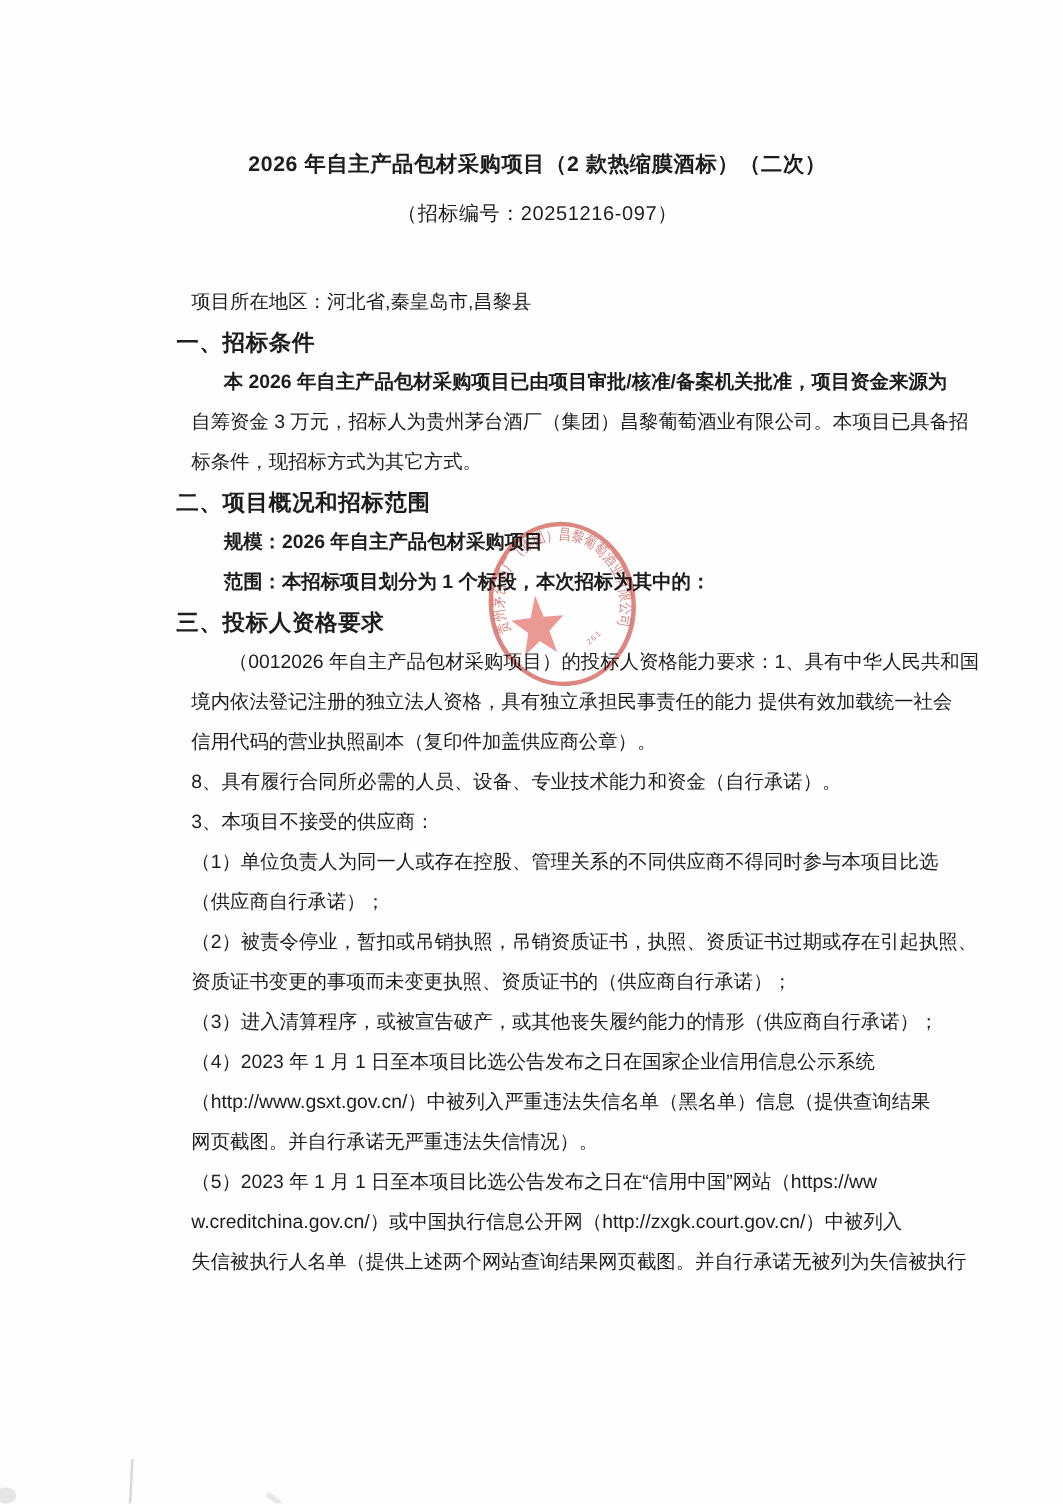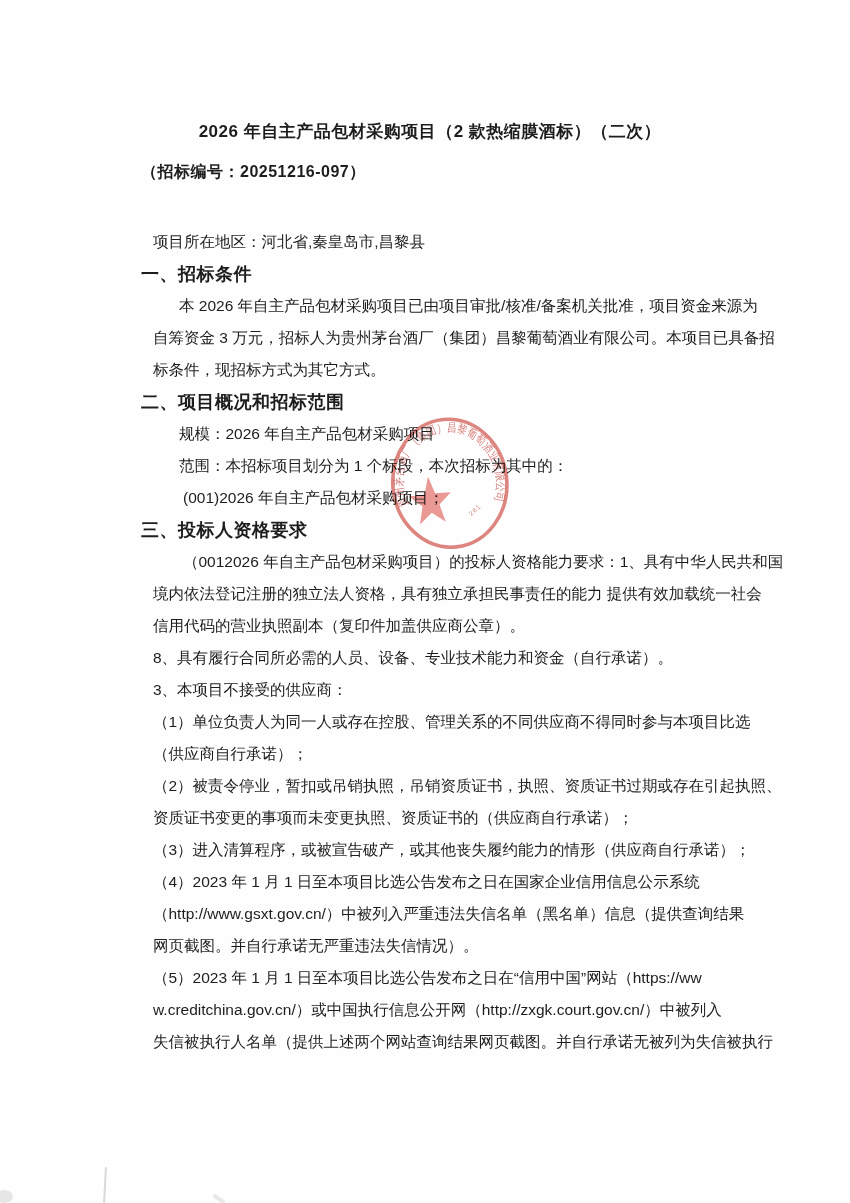--- a/index.html
+++ b/index.html
@@ -13,29 +13,29 @@
     color:#1d1d1d;
   }
   .doc{
     position:absolute;left:141px;top:118px;width:578px;
   }
   .title{
     font-size:17px;font-weight:bold;text-align:center;
     line-height:28px;letter-spacing:0.5px;white-space:pre;
   }
   .subtitle{
-    font-size:16px;font-weight:bold;text-align:left;
+    font-size:16px;font-weight:normal;text-align:center;
     line-height:28px;margin-top:12px;letter-spacing:0.5px;white-space:pre;
   }
   .body-blocks{margin-top:40px;}
   .line,.heading{line-height:32px;white-space:pre;}
   .line{font-size:15.5px;margin-left:12px;}
   .heading{font-size:18px;font-weight:bold;letter-spacing:0.5px;}
   .ind-0{padding-left:0;}
-  .ind-1{padding-left:26px;}
+  .ind-1{padding-left:26px;font-weight:bold;}
   .ind-2{padding-left:30px;}
   .seal{
     position:absolute;left:388px;top:414px;width:128px;height:142px;
     mix-blend-mode:multiply;
     transform:rotate(-6deg);
     opacity:0.88;
     pointer-events:none;
   }
   .artifact{position:absolute;pointer-events:none;}
   .artifact.a1{left:104px;top:1167px;width:2px;height:36px;background:#b9b9b9;opacity:.55;border-radius:2px;transform:rotate(3deg);}
@@ -52,21 +52,20 @@
     <div class="subtitle">（招标编号：20251216-097）</div>
     <div class="body-blocks">
         <div class="line ind-0">项目所在地区：河北省,秦皇岛市,昌黎县</div>
         <div class="heading ind-0">一、招标条件</div>
         <div class="line ind-1">本 2026 年自主产品包材采购项目已由项目审批/核准/备案机关批准，项目资金来源为</div>
         <div class="line ind-0">自筹资金 3 万元，招标人为贵州茅台酒厂（集团）昌黎葡萄酒业有限公司。本项目已具备招</div>
         <div class="line ind-0">标条件，现招标方式为其它方式。</div>
         <div class="heading ind-0">二、项目概况和招标范围</div>
         <div class="line ind-1">规模：2026 年自主产品包材采购项目</div>
         <div class="line ind-1">范围：本招标项目划分为 1 个标段，本次招标为其中的：</div>
-        <div class="line ind-2">(001)2026 年自主产品包材采购项目；</div>
         <div class="heading ind-0">三、投标人资格要求</div>
         <div class="line ind-2">（0012026 年自主产品包材采购项目）的投标人资格能力要求：1、具有中华人民共和国</div>
         <div class="line ind-0">境内依法登记注册的独立法人资格，具有独立承担民事责任的能力 提供有效加载统一社会</div>
         <div class="line ind-0">信用代码的营业执照副本（复印件加盖供应商公章）。</div>
         <div class="line ind-0">8、具有履行合同所必需的人员、设备、专业技术能力和资金（自行承诺）。</div>
         <div class="line ind-0">3、本项目不接受的供应商：</div>
         <div class="line ind-0">（1）单位负责人为同一人或存在控股、管理关系的不同供应商不得同时参与本项目比选</div>
         <div class="line ind-0">（供应商自行承诺）；</div>
         <div class="line ind-0">（2）被责令停业，暂扣或吊销执照，吊销资质证书，执照、资质证书过期或存在引起执照、</div>
         <div class="line ind-0">资质证书变更的事项而未变更执照、资质证书的（供应商自行承诺）；</div>

